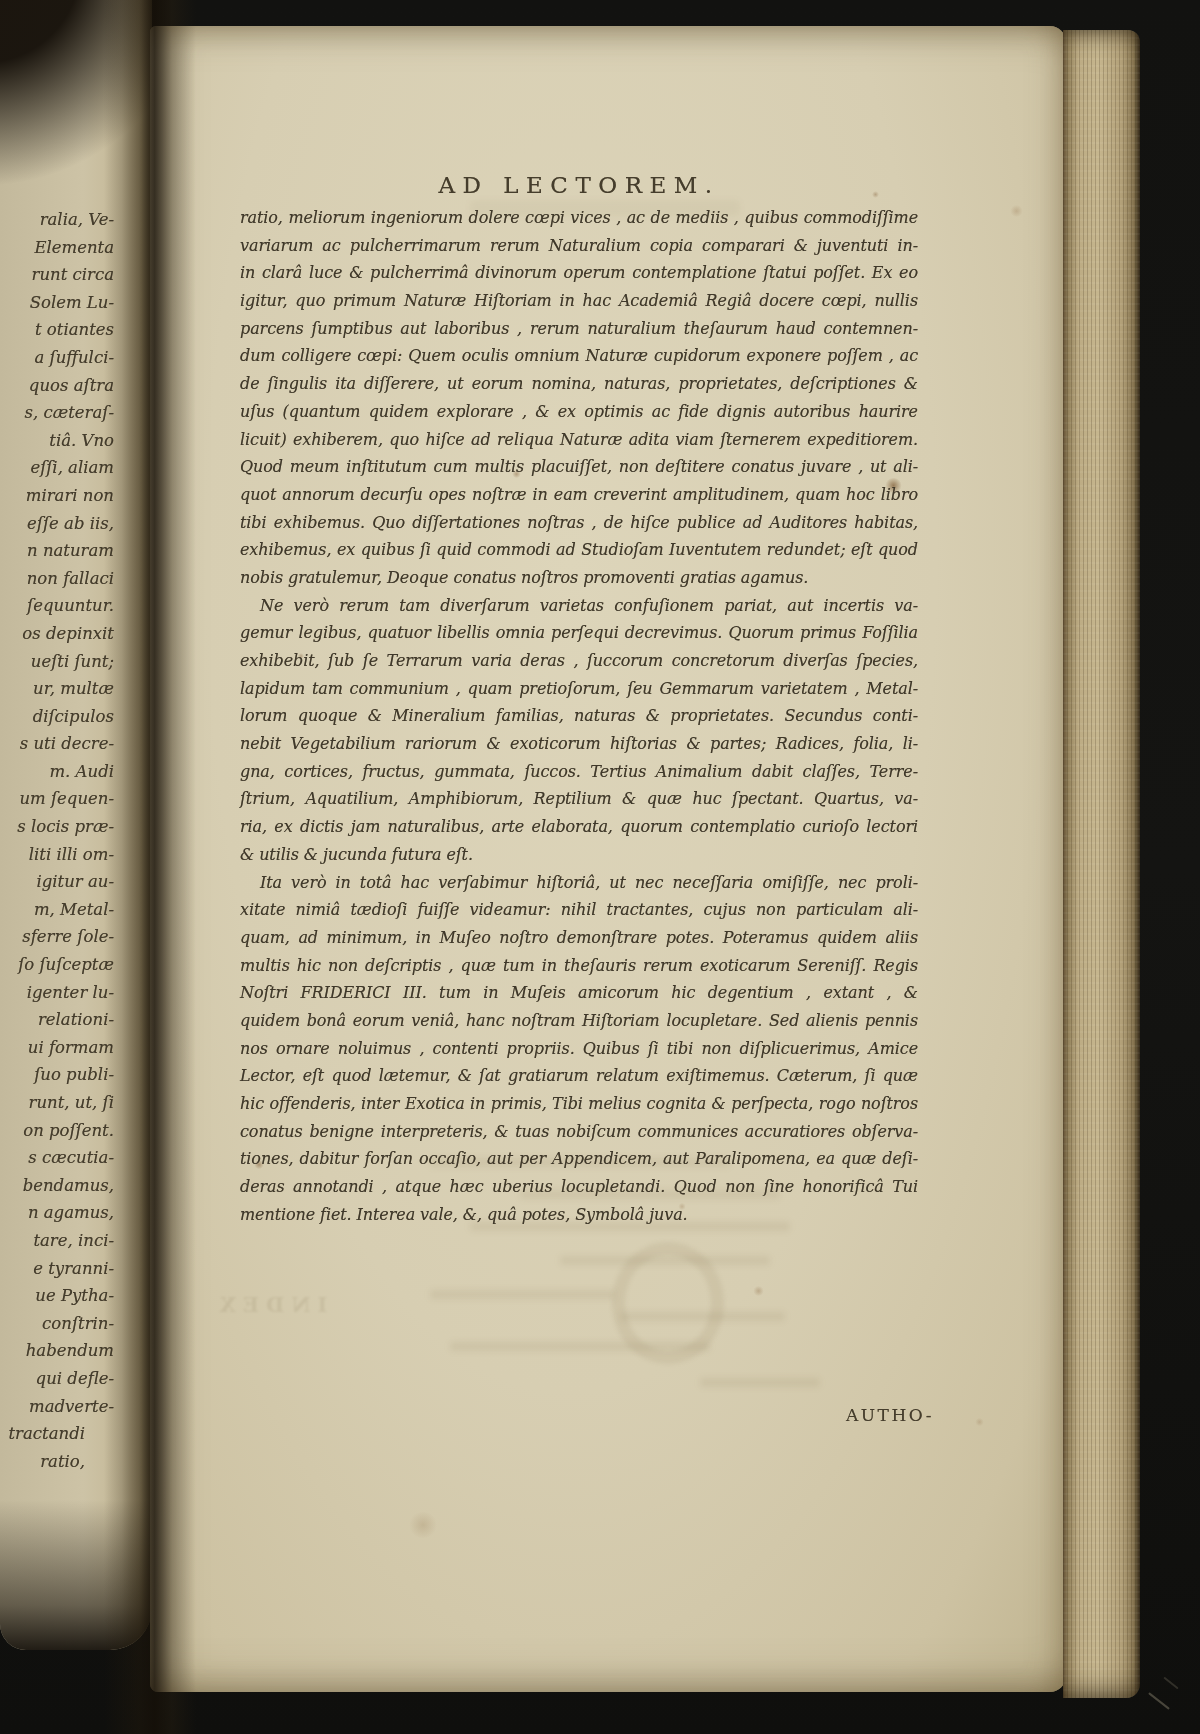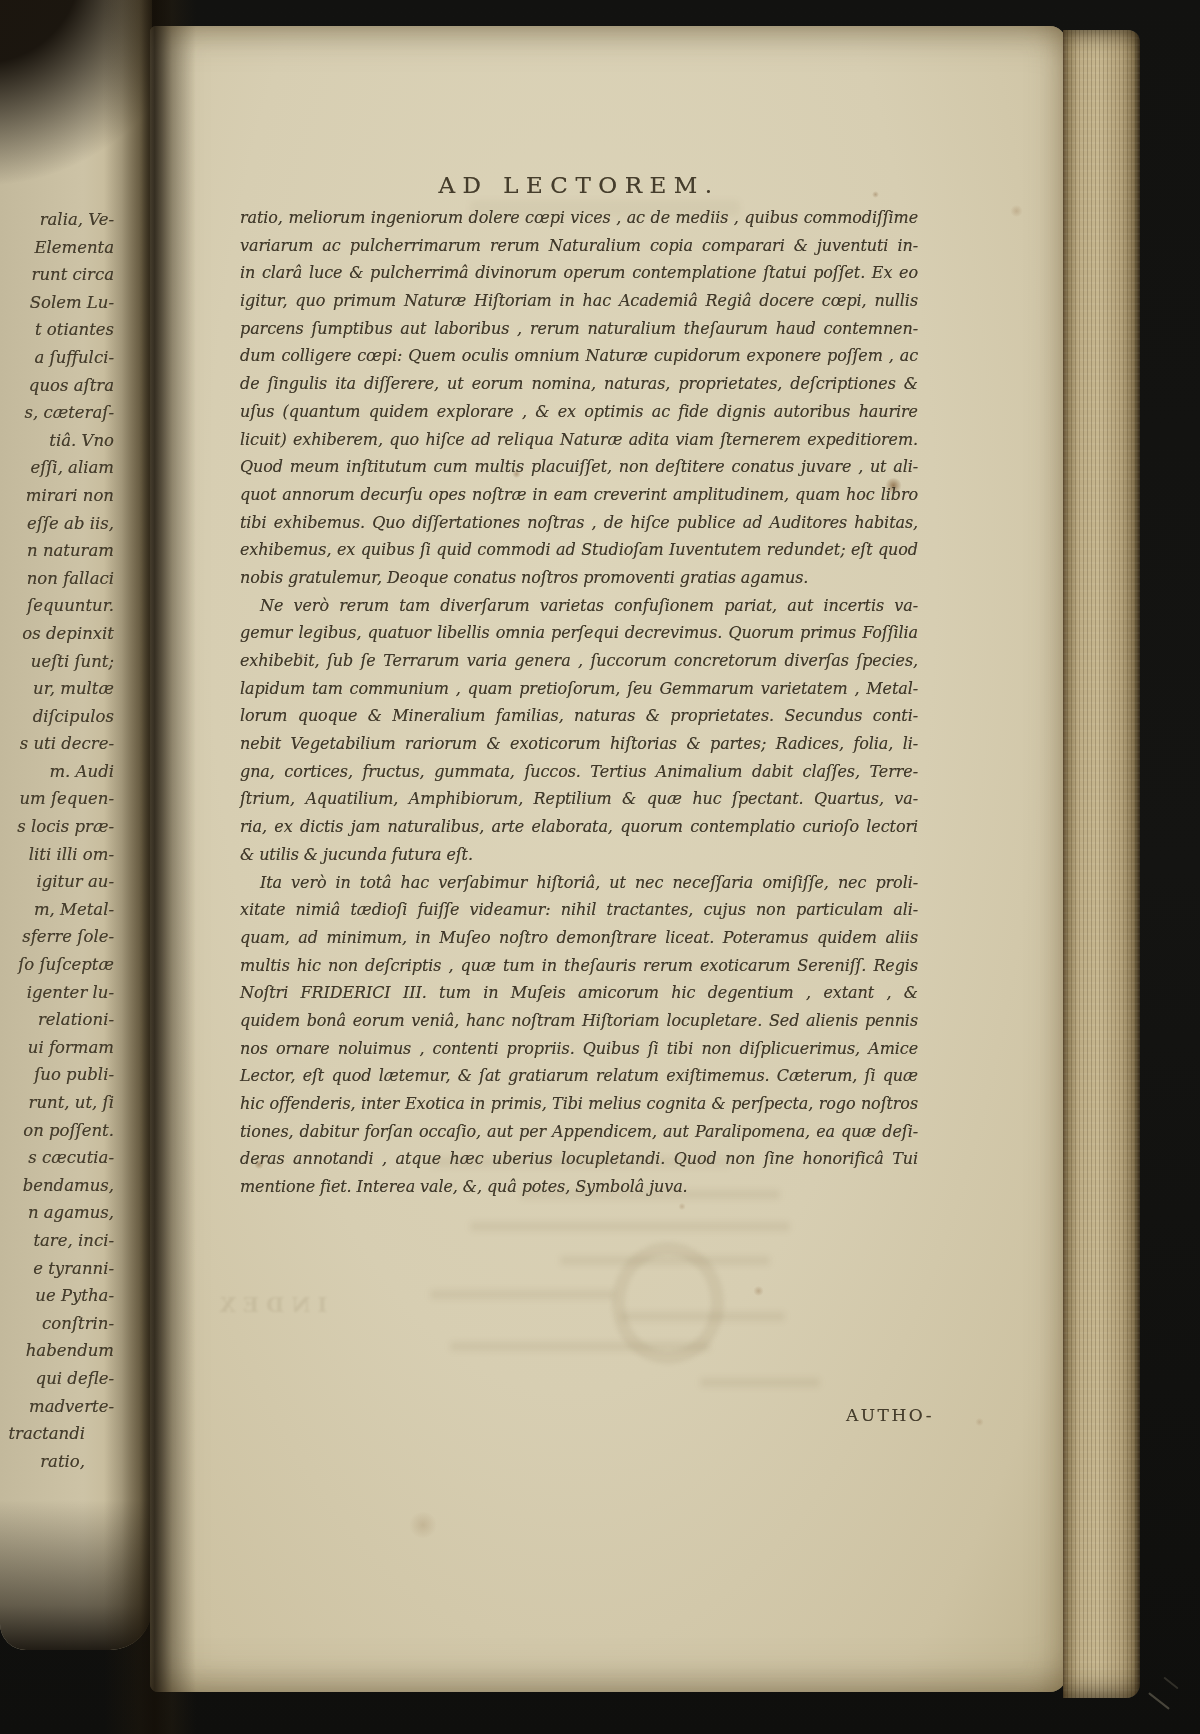--- a/index.html
+++ b/index.html
@@ -187,37 +187,38 @@
       <div class="line">de ſingulis ita diſſerere, ut eorum nomina, naturas, proprietates, deſcriptiones &amp;</div>
       <div class="line">uſus (quantum quidem explorare , &amp; ex optimis ac fide dignis autoribus haurire</div>
       <div class="line">licuit) exhiberem, quo hiſce ad reliqua Naturæ adita viam ſternerem expeditiorem.</div>
       <div class="line">Quod meum inſtitutum cum multis placuiſſet, non deſtitere conatus juvare , ut ali-</div>
       <div class="line">quot annorum decurſu opes noſtræ in eam creverint amplitudinem, quam hoc libro</div>
       <div class="line">tibi exhibemus. Quo diſſertationes noſtras , de hiſce publice ad Auditores habitas,</div>
       <div class="line">exhibemus, ex quibus ſi quid commodi ad Studioſam Iuventutem redundet; eſt quod</div>
       <div class="line para-end">nobis gratulemur, Deoque conatus noſtros promoventi gratias agamus.</div>
       <div class="line indent">Ne verò rerum tam diverſarum varietas confuſionem pariat, aut incertis va-</div>
       <div class="line">gemur legibus, quatuor libellis omnia perſequi decrevimus. Quorum primus Foſſilia</div>
-      <div class="line">exhibebit, ſub ſe Terrarum varia genera , ſuccorum concretorum diverſas ſpecies,</div>
+      <div class="line">exhibebit, ſub ſe Terrarum varia deras , ſuccorum concretorum diverſas ſpecies,</div>
       <div class="line">lapidum tam communium , quam pretioſorum, ſeu Gemmarum varietatem , Metal-</div>
       <div class="line">lorum quoque &amp; Mineralium familias, naturas &amp; proprietates. Secundus conti-</div>
       <div class="line">nebit Vegetabilium rariorum &amp; exoticorum hiſtorias &amp; partes; Radices, folia, li-</div>
       <div class="line">gna, cortices, fructus, gummata, ſuccos. Tertius Animalium dabit claſſes, Terre-</div>
       <div class="line">ſtrium, Aquatilium, Amphibiorum, Reptilium &amp; quæ huc ſpectant. Quartus, va-</div>
       <div class="line">ria, ex dictis jam naturalibus, arte elaborata, quorum contemplatio curioſo lectori</div>
       <div class="line para-end">&amp; utilis &amp; jucunda futura eſt.</div>
       <div class="line indent">Ita verò in totâ hac verſabimur hiſtoriâ, ut nec neceſſaria omiſiſſe, nec proli-</div>
       <div class="line">xitate nimiâ tædioſi fuiſſe videamur: nihil tractantes, cujus non particulam ali-</div>
-      <div class="line">quam, ad minimum, in Muſeo noſtro demonſtrare liceat. Poteramus quidem aliis</div>
+      <div class="line">quam, ad minimum, in Muſeo noſtro demonſtrare potes. Poteramus quidem aliis</div>
       <div class="line">multis hic non deſcriptis , quæ tum in theſauris rerum exoticarum Sereniſſ. Regis</div>
       <div class="line">Noſtri FRIDERICI III. tum in Muſeis amicorum hic degentium , extant , &amp;</div>
       <div class="line">quidem bonâ eorum veniâ, hanc noſtram Hiſtoriam locupletare. Sed alienis pennis</div>
       <div class="line">nos ornare noluimus , contenti propriis. Quibus ſi tibi non diſplicuerimus, Amice</div>
       <div class="line">Lector, eſt quod lætemur, &amp; ſat gratiarum relatum exiſtimemus. Cæterum, ſi quæ</div>
       <div class="line">hic offenderis, inter Exotica in primis, Tibi melius cognita &amp; perſpecta, rogo noſtros</div>
+      <div class="line">conatus benigne interpreteris, &amp; tuas nobiſcum communices accuratiores obſerva-</div>
       <div class="line">tiones, dabitur forſan occaſio, aut per Appendicem, aut Paralipomena, ea quæ deſi-</div>
       <div class="line">deras annotandi , atque hæc uberius locupletandi. Quod non ſine honorificâ Tui</div>
       <div class="line para-end">mentione fiet. Interea vale, &amp;, quâ potes, Symbolâ juva.</div>
     </div>
   <div class="catchword">AUTHO-</div>
 
   <div class="ghost-index">INDEX</div>
   <div class="ghost-ring"></div>
   <div class="ghost-line" style="left:470px;top:200px;width:270px;height:16px;opacity:.55;"></div>
   <div class="ghost-line" style="left:430px;top:1158px;width:300px;height:9px;"></div>

